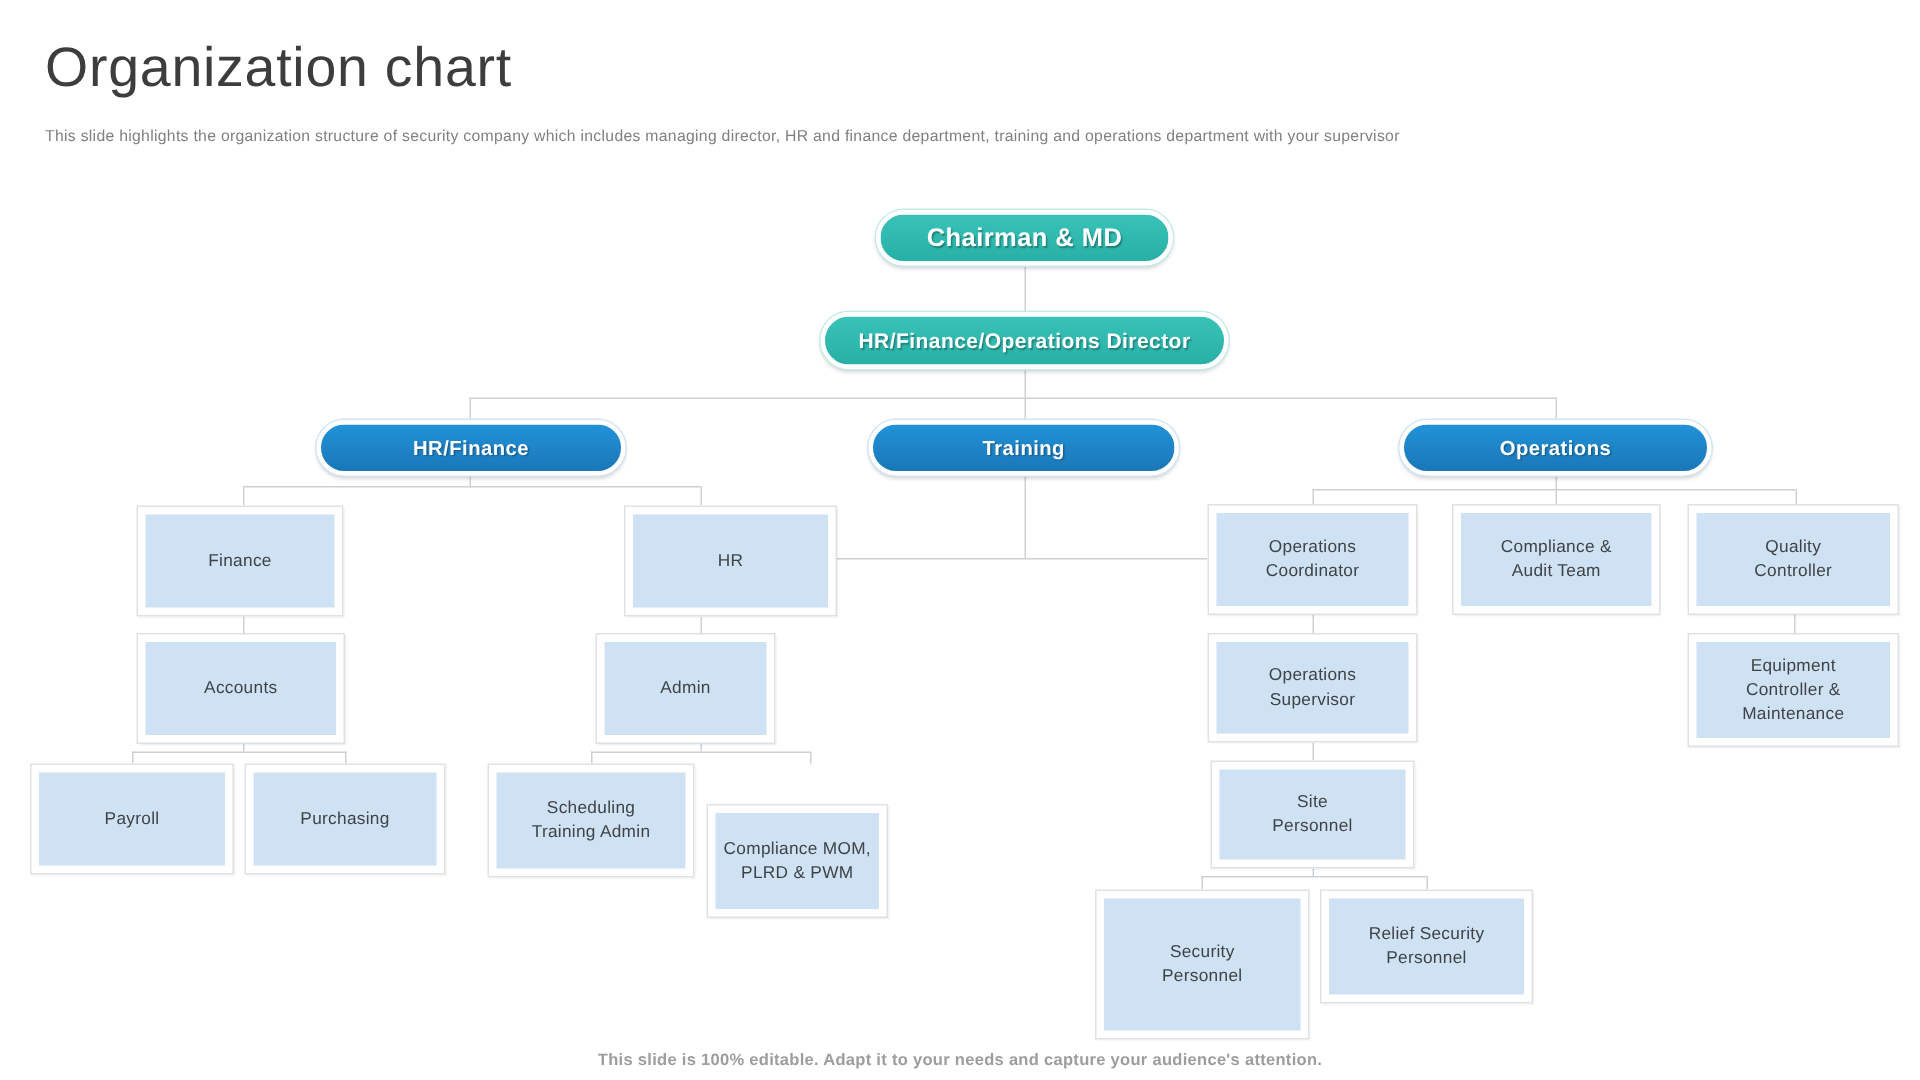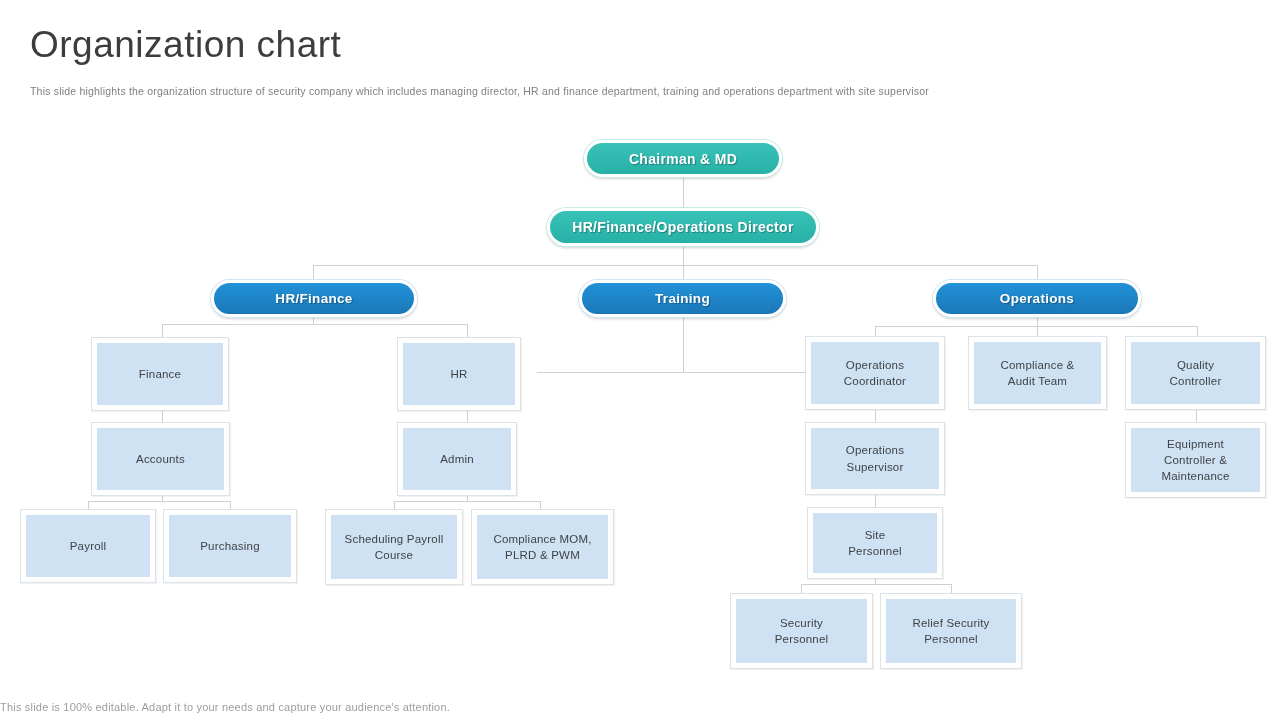--- a/index.html
+++ b/index.html
@@ -8,63 +8,63 @@
     font-family:"Liberation Sans",sans-serif;overflow:hidden;margin:0 auto;
   }
   .title{
     position:absolute;left:30px;top:24px;font-size:37px;font-weight:300;
     color:#3d3d3d;letter-spacing:.5px;font-family:"Liberation Sans",sans-serif;
   }
   .subtitle{
     position:absolute;left:30px;top:85px;font-size:10.5px;color:#808080;letter-spacing:.2px;
   }
   .footer{
-    position:absolute;left:0;top:701px;width:100%;
-    font-size:11px;color:#9d9d9d;letter-spacing:.2px;
+    position:absolute;left:0;top:701px;width:100%;text-align:center;
+    font-size:11px;color:#9d9d9d;letter-spacing:.2px;font-weight:bold;
   }
   
   .vl,.hl{position:absolute;background:#ccd1d5;}
   .vl{width:1px;}
   .hl{height:1px;}
   
   .pill{
     position:absolute;border-radius:20px;display:flex;align-items:center;justify-content:center;
     color:#fff;font-weight:bold;border:3px solid #ffffff;box-sizing:border-box;
     text-shadow:1px 1px 1px rgba(0,0,0,.3);letter-spacing:.3px;
   }
   .pill.teal{
     background:linear-gradient(#38c2b8,#27b0a6);
     box-shadow:0 0 0 1px #c4ebe8,0 2px 3px rgba(0,0,0,.18);
   }
   .pill.blue{
     background:linear-gradient(#2292d8,#1a77b8);
     box-shadow:0 0 0 1px #d0e4f3,0 2px 3px rgba(0,0,0,.18);
   }
-  .fs15{font-size:14px;} .fs14{font-size:14px;text-align:center;} .fs13{font-size:13.5px;align-items:center;}
+  .fs15{font-size:17px;} .fs14{font-size:14px;text-align:center;} .fs13{font-size:13.5px;align-items:center;}
   
   .node{
     position:absolute;background:#ffffff;border:1px solid #dde2e6;padding:5px;
     box-sizing:border-box;box-shadow:1px 1px 1px rgba(0,0,0,.05);
   }
   .node .fill{
     width:100%;height:100%;background:#cfe2f3;display:flex;align-items:center;justify-content:center;
   }
   .node .lbl{
     font-size:11.5px;color:#3f4347;text-align:center;line-height:1.4;letter-spacing:.2px;
   }
   .w70{max-width:70px;} .w80{max-width:80px;} .w90{max-width:90px;}
   .w100{max-width:100px;} .w110{max-width:110px;}
 </style>
 </head>
 <body>
 
 <div class="slide">
 
   <div class="title">Organization chart</div>
-  <div class="subtitle">This slide highlights the organization structure of security company which includes managing director, HR and finance department, training and operations department with site supervisor</div>
+  <div class="subtitle">This slide highlights the organization structure of security company which includes managing director, HR and finance department, training and operations department with your supervisor</div>
 
   <div class="vl" style="left:683px;top:177px;height:31px"></div>
   <div class="vl" style="left:683px;top:245px;height:20px"></div>
   <div class="hl" style="left:313px;top:265px;width:724px"></div>
   <div class="vl" style="left:313px;top:265px;height:15px"></div>
   <div class="vl" style="left:683px;top:265px;height:15px"></div>
   <div class="vl" style="left:1037px;top:265px;height:15px"></div>
 
   <div class="vl" style="left:313px;top:317px;height:8px"></div>
   <div class="hl" style="left:162px;top:324px;width:305px"></div>
@@ -132,36 +132,36 @@
     <div class="fill">
         <span class="lbl">Payroll</span>
       </div>
   </div>
   <div class="node" style="left:163px;top:509px;width:134px;height:74px">
     <div class="fill">
         <span class="lbl">Purchasing</span>
       </div>
   </div>
 
-  <div class="node" style="left:397px;top:337px;width:124px;height:74px">
+  <div class="node" style="left:416px;top:337px;width:142px;height:74px">
     <div class="fill">
         <span class="lbl">HR</span>
       </div>
   </div>
   <div class="node" style="left:397px;top:422px;width:120px;height:74px">
     <div class="fill">
         <span class="lbl">Admin</span>
       </div>
   </div>
   <div class="node" style="left:325px;top:509px;width:138px;height:76px">
     <div class="fill">
-        <span class="lbl w100">Scheduling Payroll Course</span>
-      </div>
-  </div>
-  <div class="node" style="left:471px;top:509px;width:143px;height:76px">
+        <span class="lbl w100">Scheduling Training Admin</span>
+      </div>
+  </div>
+  <div class="node" style="left:471px;top:536px;width:121px;height:76px">
     <div class="fill">
         <span class="lbl w110">Compliance MOM, PLRD &amp; PWM</span>
       </div>
   </div>
 
   <div class="node" style="left:805px;top:336px;width:140px;height:74px">
     <div class="fill">
         <span class="lbl w90">Operations Coordinator</span>
       </div>
   </div>
@@ -185,21 +185,21 @@
     <div class="fill">
         <span class="lbl w90">Equipment Controller &amp; Maintenance</span>
       </div>
   </div>
 
   <div class="node" style="left:807px;top:507px;width:136px;height:72px">
     <div class="fill">
         <span class="lbl w70">Site Personnel</span>
       </div>
   </div>
-  <div class="node" style="left:730px;top:593px;width:143px;height:76px">
+  <div class="node" style="left:730px;top:593px;width:143px;height:100px">
     <div class="fill">
         <span class="lbl w70">Security Personnel</span>
       </div>
   </div>
   <div class="node" style="left:880px;top:593px;width:142px;height:76px">
     <div class="fill">
         <span class="lbl w100">Relief Security Personnel</span>
       </div>
   </div>
 

